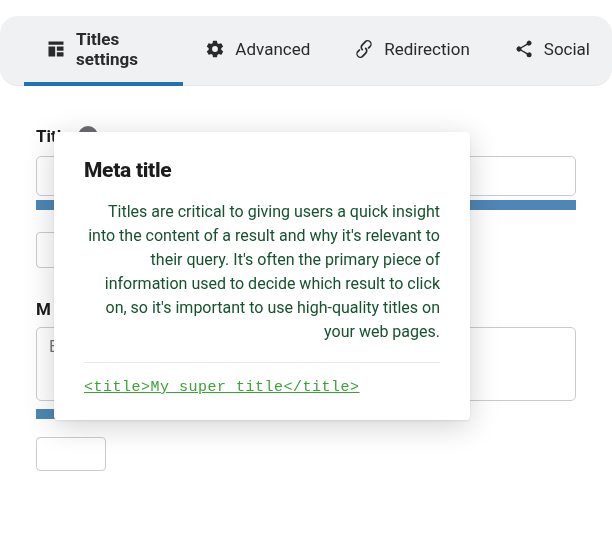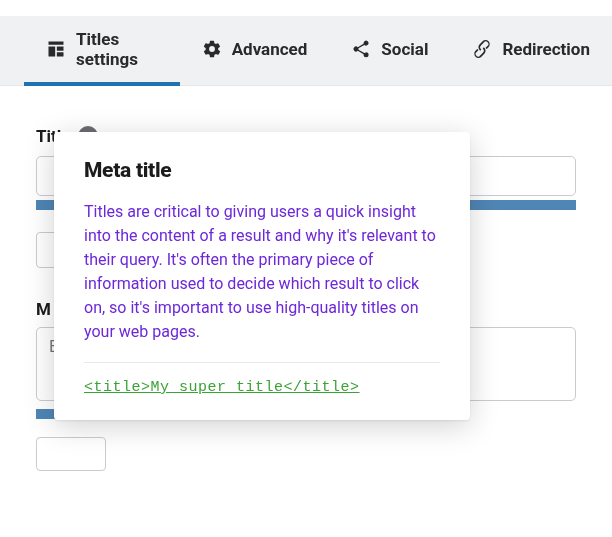--- a/index.html
+++ b/index.html
@@ -9,33 +9,33 @@
   
   .tabs {
     display: flex;
     align-items: center;
     gap: 0;
     background: #f0f1f3;
     border-bottom: 1px solid #e6e7e9;
     padding: 0 0 0 24px;
     height: 70px;
     margin-top: 16px;
+    border-radius: 18px;
   }
   .tab {
     display: flex;
     align-items: center;
     gap: 10px;
     padding: 0 22px;
     height: 70px;
     font-size: 17px;
     color: #2a2a2a;
     cursor: pointer;
     border-bottom: 4px solid transparent;
     position: relative;
-    font-weight: bold;
   }
   .tab.active {
     font-weight: 700;
     border-bottom: 4px solid #2271b1;
     background: #f0f1f3;
   }
   .tab .ico { display: inline-flex; width: 20px; height: 20px; align-items: center; justify-content: center; }
   .tab svg { width: 20px; height: 20px; fill: #2a2a2a; }
 
   
@@ -142,22 +142,23 @@
   }
   .tooltip h2 {
     font-size: 21px;
     font-weight: 800;
     margin-bottom: 18px;
     letter-spacing: -0.3px;
   }
   .tooltip p {
     font-size: 16px;
     line-height: 1.5;
-    color: #6d28d9;
+    color: #14532d;
     margin-bottom: 18px;
+    text-align: right;
   }
   .tooltip hr {
     border: none;
     border-top: 1px solid #e7e8ea;
     margin: 6px 0 16px 0;
   }
   .tooltip code {
     font-family: "SFMono-Regular", Consolas, "Liberation Mono", Menlo, monospace;
     font-size: 15px;
     color: #3aa335;
@@ -183,32 +184,32 @@
       <span class="ico">
         <svg viewBox="0 0 24 24">
             <path d="M19.4 13a7.5 7.5 0 0 0 .1-1 7.5 7.5 0 0 0-.1-1l2.1-1.6a.5.5 0 0 0 .1-.6l-2-3.5a.5.5 0 0 0-.6-.2l-2.5 1a7.6 7.6 0 0 0-1.7-1l-.4-2.6A.5.5 0 0 0 14 2h-4a.5.5 0 0 0-.5.4l-.4 2.6a7.6 7.6 0 0 0-1.7 1l-2.5-1a.5.5 0 0 0-.6.2l-2 3.5a.5.5 0 0 0 .1.6L4.5 11a7.5 7.5 0 0 0-.1 1 7.5 7.5 0 0 0 .1 1l-2.1 1.6a.5.5 0 0 0-.1.6l2 3.5a.5.5 0 0 0 .6.2l2.5-1a7.6 7.6 0 0 0 1.7 1l.4 2.6A.5.5 0 0 0 10 22h4a.5.5 0 0 0 .5-.4l.4-2.6a7.6 7.6 0 0 0 1.7-1l2.5 1a.5.5 0 0 0 .6-.2l2-3.5a.5.5 0 0 0-.1-.6zM12 15.5A3.5 3.5 0 1 1 15.5 12 3.5 3.5 0 0 1 12 15.5z"></path>
           </svg>
       </span>
       <span>Advanced</span>
     </div>
     <div class="tab">
       <span class="ico">
         <svg viewBox="0 0 24 24">
+            <path d="M10.6 13.4a1 1 0 0 1-1.4 0 5 5 0 0 1 0-7.1l3.5-3.5a5 5 0 0 1 7.1 7.1l-1.5 1.5a1 1 0 1 1-1.4-1.4l1.5-1.5a3 3 0 1 0-4.2-4.2l-3.5 3.5a3 3 0 0 0 0 4.2 1 1 0 0 1 0 1.4zm2.8-2.8a1 1 0 0 1 1.4 0 5 5 0 0 1 0 7.1l-3.5 3.5a5 5 0 0 1-7.1-7.1l1.5-1.5a1 1 0 1 1 1.4 1.4l-1.5 1.5a3 3 0 1 0 4.2 4.2l3.5-3.5a3 3 0 0 0 0-4.2 1 1 0 0 1 0-1.4z"></path>
+          </svg>
+      </span>
+      <span>Redirection</span>
+    </div>
+    <div class="tab">
+      <span class="ico">
+        <svg viewBox="0 0 24 24">
             <path d="M18 16.1a3 3 0 0 0-2 .8l-7-4.1a3.4 3.4 0 0 0 0-1.6l7-4.1a3 3 0 1 0-.9-2.1 3.4 3.4 0 0 0 0 .8l-7 4.1a3 3 0 1 0 0 4.2l7 4.1a3.4 3.4 0 0 0 0 .8 3 3 0 1 0 3-3z"></path>
           </svg>
       </span>
       <span>Social</span>
-    </div>
-    <div class="tab">
-      <span class="ico">
-        <svg viewBox="0 0 24 24">
-            <path d="M10.6 13.4a1 1 0 0 1-1.4 0 5 5 0 0 1 0-7.1l3.5-3.5a5 5 0 0 1 7.1 7.1l-1.5 1.5a1 1 0 1 1-1.4-1.4l1.5-1.5a3 3 0 1 0-4.2-4.2l-3.5 3.5a3 3 0 0 0 0 4.2 1 1 0 0 1 0 1.4zm2.8-2.8a1 1 0 0 1 1.4 0 5 5 0 0 1 0 7.1l-3.5 3.5a5 5 0 0 1-7.1-7.1l1.5-1.5a1 1 0 1 1 1.4 1.4l-1.5 1.5a3 3 0 1 0 4.2 4.2l3.5-3.5a3 3 0 0 0 0-4.2 1 1 0 0 1 0-1.4z"></path>
-          </svg>
-      </span>
-      <span>Redirection</span>
     </div>
   </div>
 
   <div class="content">
     <div class="field-label">
       <span>Title</span>
       <span class="help">?</span>
     </div>
     <input class="title-input" type="text" style="">
     <div class="bluebar"></div>

